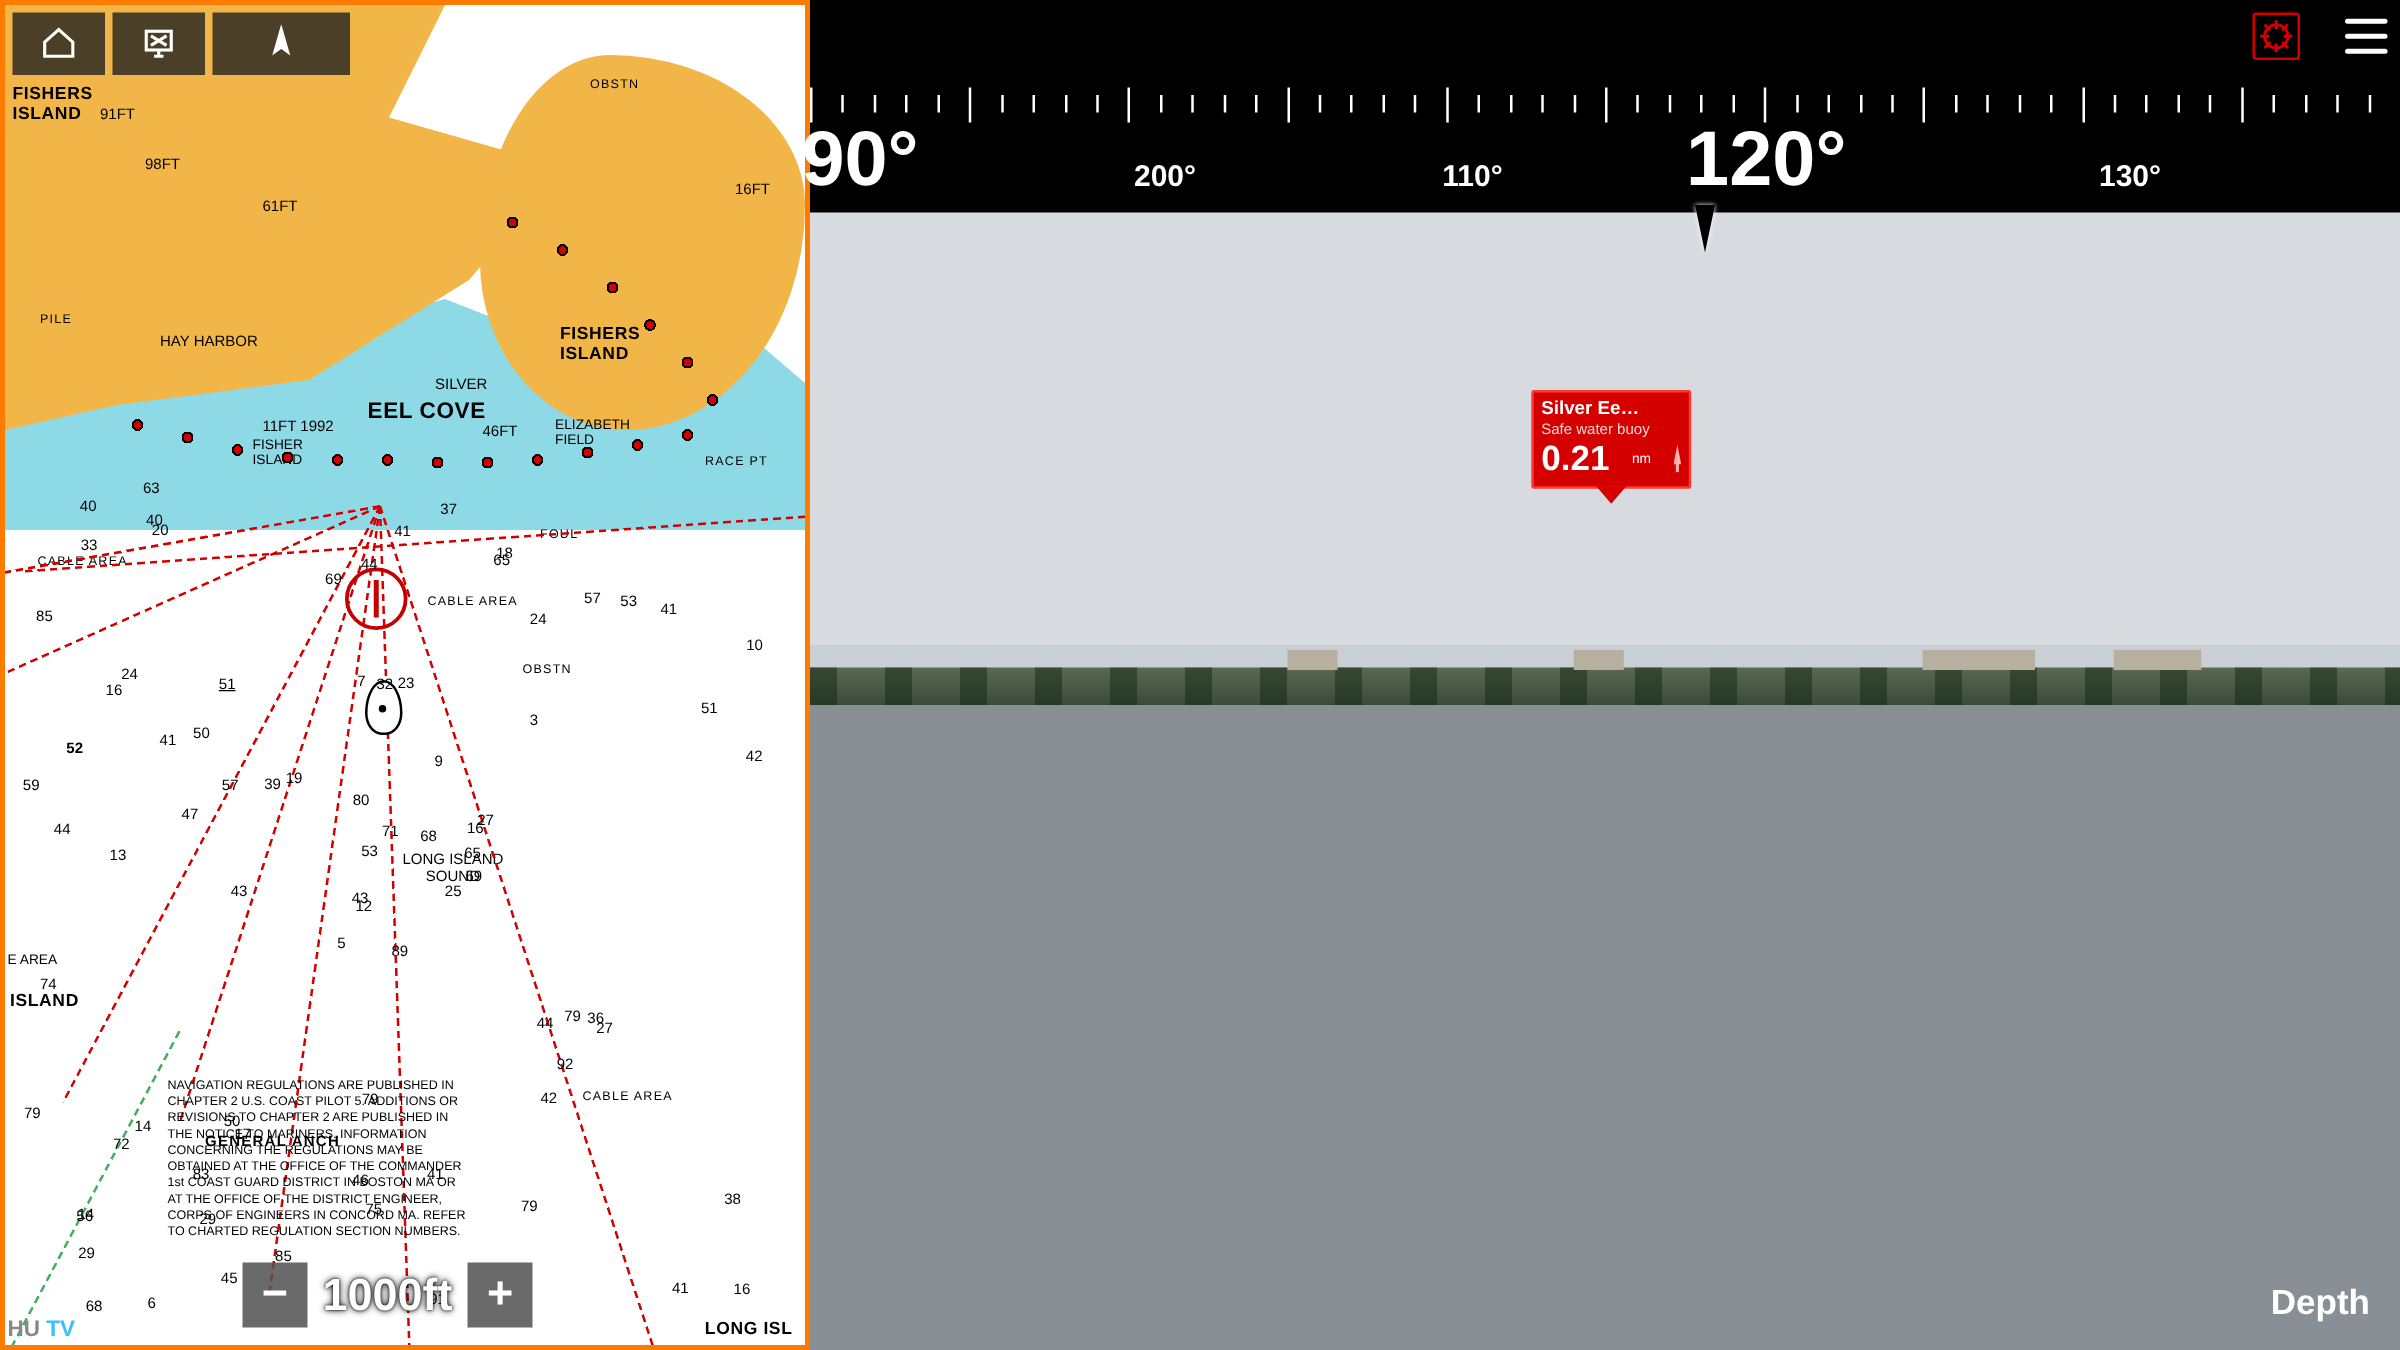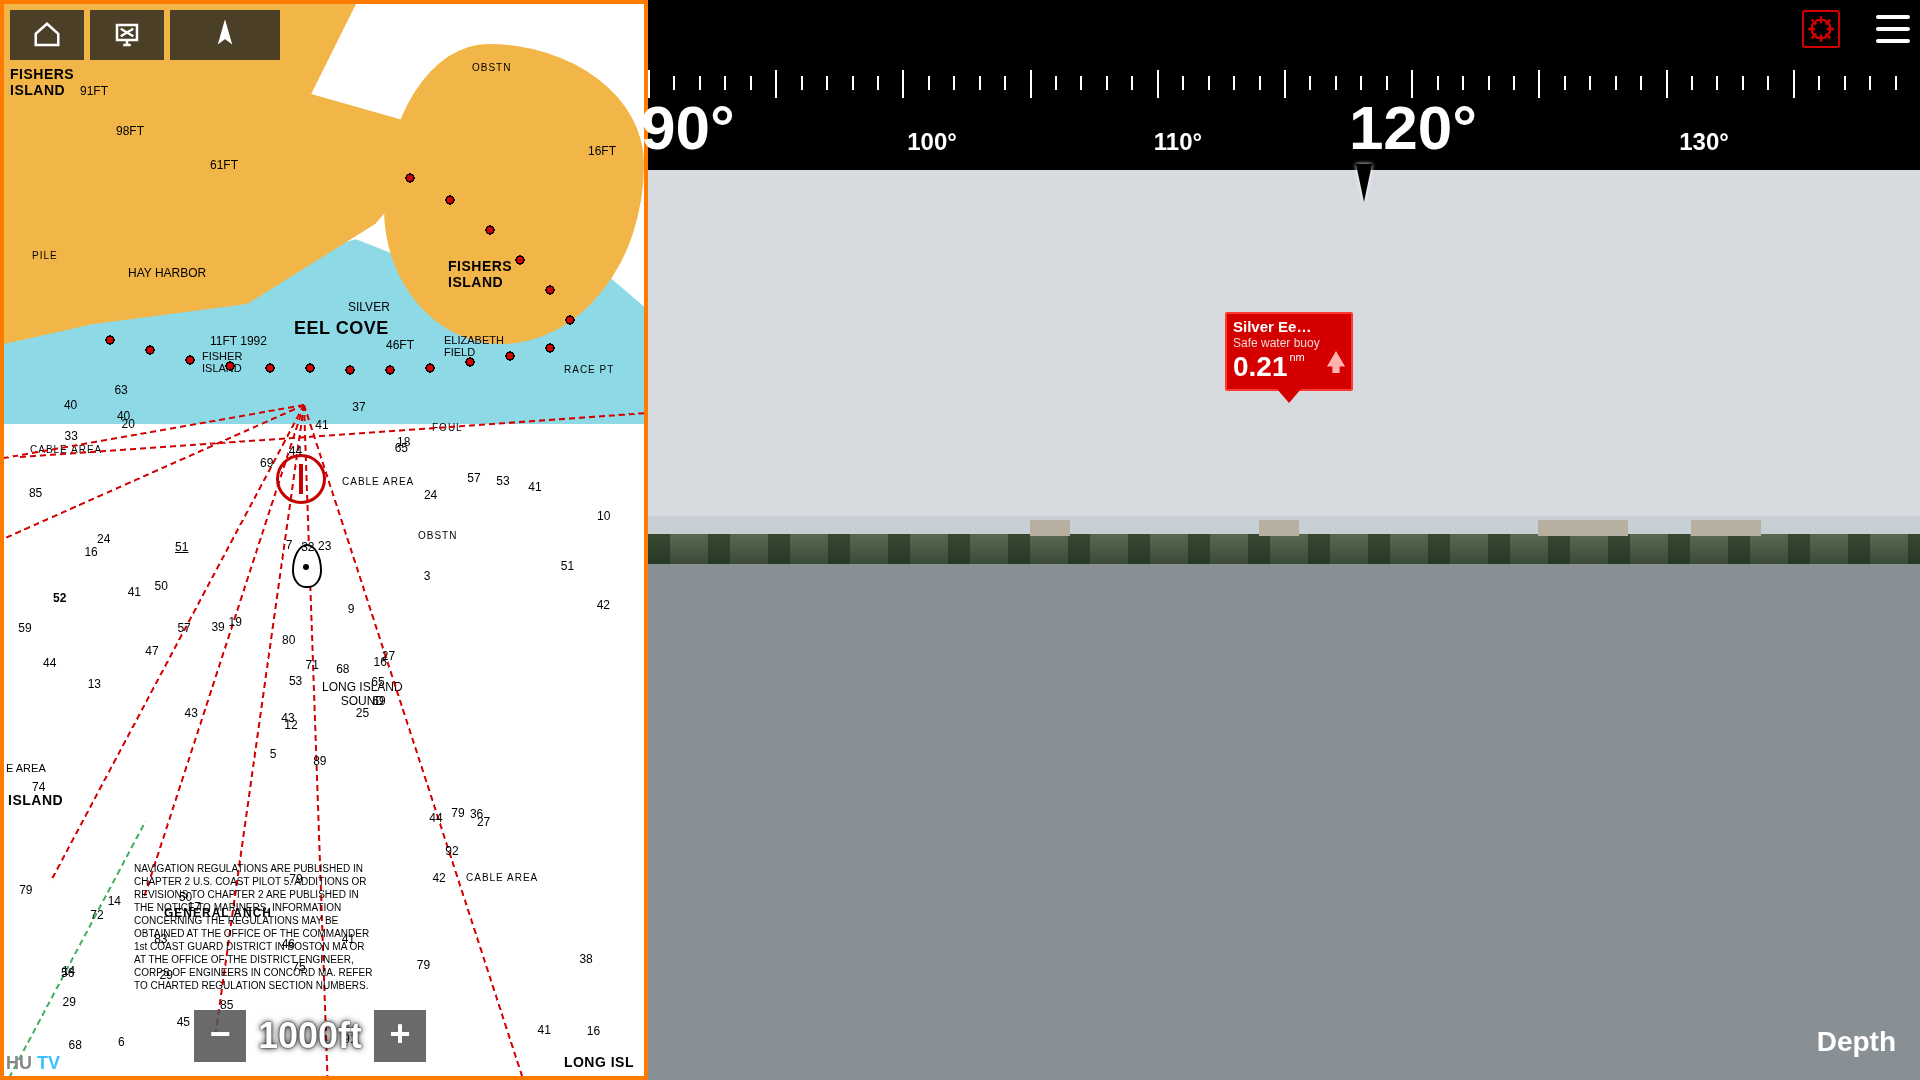--- a/index.html
+++ b/index.html
@@ -56,21 +56,21 @@
   .heading-pointer::before{content:"";position:absolute;left:-6px;top:-38px;width:12px;height:12px;background:#000;border-radius:50%}
   
   .titleicons{position:absolute;top:10px;right:10px;display:flex;gap:36px;align-items:center}
   .helm-icon{width:38px;height:38px;cursor:pointer;border:2px solid #d40000;border-radius:3px;padding:3px;box-sizing:border-box}
   .menu-icon{width:34px;height:28px;cursor:pointer;display:flex;flex-direction:column;justify-content:space-between}
   .menu-icon span{display:block;height:4px;background:#fff;border-radius:2px}
   
   .ar-card{position:absolute;left:577px;top:312px;width:128px;background:#d40000;color:#fff;border:2px solid #ff3a2f;border-radius:2px;padding:4px 6px 6px;box-sizing:border-box}
   .ar-card .t{font-size:15px;font-weight:700;white-space:nowrap;overflow:hidden;text-overflow:ellipsis}
   .ar-card .s{font-size:12px;color:#f3d5d5;margin-top:1px}
-  .ar-card .d{font-size:28px;font-weight:700;display:flex;align-items:flex-start;gap:2px;margin-top:1px}
+  .ar-card .d{font-size:28px;font-weight:700;display:flex;align-items:center;gap:18px;margin-top:1px}
   .ar-card .d small{font-size:11px;font-weight:400}
   .ar-card .bicon{width:18px;height:22px;background:#ffb3ae;clip-path:polygon(50% 0,100% 70%,70% 70%,70% 100%,30% 100%,30% 70%,0 70%);margin-left:auto}
   .ar-card::after{content:"";position:absolute;left:50%;bottom:-14px;transform:translateX(-50%);width:0;height:0;border-left:12px solid transparent;border-right:12px solid transparent;border-top:14px solid #d40000}
   
   .depthbox{position:absolute;right:24px;bottom:22px;color:#fff;text-align:left}
   .depthbox .lbl{font-size:28px;font-weight:600}
   .depthbox .val{font-size:96px;font-weight:700;line-height:.9}
   .depthbox .val small{font-size:34px;font-weight:600;margin-left:2px}
 </style>
 </head>
@@ -325,21 +325,21 @@
           <div class="tick minor" style="left: 1093.92px;"></div>
           <div class="tick minor" style="left: 1119.36px;"></div>
           <div class="tick major" style="left: 1144.8px;"></div>
           <div class="tick minor" style="left: 1170.24px;"></div>
           <div class="tick minor" style="left: 1195.68px;"></div>
           <div class="tick minor" style="left: 1221.12px;"></div>
           <div class="tick minor" style="left: 1246.56px;"></div>
         </div>
       <div class="hdg big" style="left:40px">90°</div>
       <div class="hdg big" style="left:765px">120°</div>
-      <div class="hdg sm" style="left:284px">100°</div>
+      <div class="hdg sm" style="left:284px">200°</div>
       <div class="hdg sm" style="left:530px">110°</div>
       <div class="hdg sm" style="left:1056px">130°</div>
     </div>
     <div class="heading-pointer"></div>
 
     <div class="ar-card">
       <div class="t">Silver Ee…</div>
       <div class="s">Safe water buoy</div>
       <div class="d">
         <span>0.21</span>

